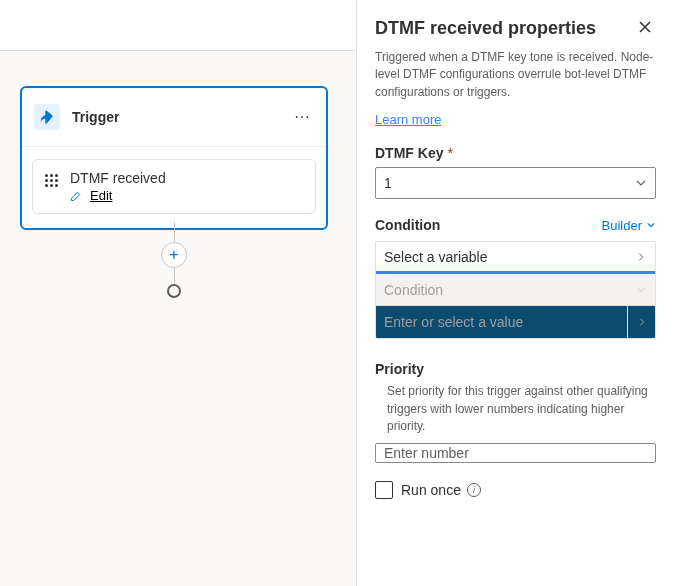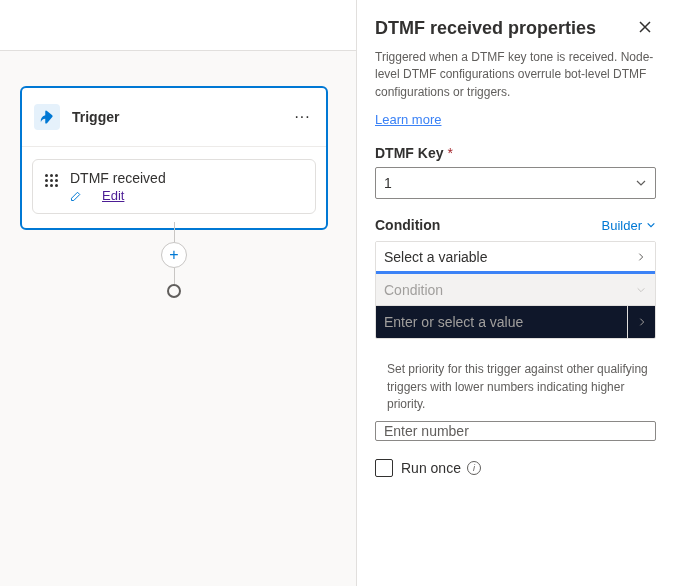--- a/index.html
+++ b/index.html
@@ -64,22 +64,22 @@
     display: grid;
     grid-template-columns: repeat(3, 3px);
     grid-template-rows: repeat(3, 3px);
     gap: 2px;
     margin-top: 4px;
   }
   .keypad-icon span { width:3px; height:3px; background:#323130; border-radius:50%; }
   .dtmf-card-body { display:flex; flex-direction:column; gap:2px; }
   .dtmf-card-title { font-weight: 400; font-size: 14px; }
   .edit-link {
-    color: #4c1d95; text-decoration: underline; font-size: 13px;
-    display: inline-flex; align-items: center; gap: 20px; cursor:pointer;
+    color: #000000; text-decoration: underline; font-size: 13px;
+    display: inline-flex; align-items: center; gap: 8px; cursor:pointer;
   }
   .edit-link svg { width:12px; height:12px; }
   .connector {
     position: absolute;
     left: 173px;
     top: 171px;
     width: 2px;
     height: 120px;
     display:flex;
     flex-direction:column;
@@ -120,21 +120,21 @@
     padding:0 8px; font-size:14px; cursor:pointer; background:#fff;
     margin-bottom:18px;
   }
   .chev { width:12px; height:12px; display:inline-flex; align-items:center; justify-content:center;}
   .section-row { display:flex; justify-content:space-between; align-items:center; margin-bottom:8px;}
   .builder-link { color:#0078d4; font-size:13px; display:inline-flex; align-items:center; gap:4px; cursor:pointer;}
   .cond-block { border:1px solid #e1dfdd; border-radius:2px; overflow:hidden; margin-bottom:22px;}
   .cond-row { height:32px; display:flex; align-items:center; justify-content:space-between; padding:0 8px; font-size:14px;}
   .cond-row.var { background:#fff; border-bottom:3px solid #3b82f6; cursor:pointer;}
   .cond-row.dis { background:#f3f2f1; color:#a19f9d; border-bottom:1px solid #e1dfdd;}
-  .cond-row.val { background:#0f172a; color:#a19f9d; }
+  .cond-row.val { background:#0c4a6e; color:#a19f9d; }
   .cond-row .chev-right { border-left:1px solid #e1dfdd; height:100%; width:28px; display:flex; align-items:center; justify-content:center; margin-right:-8px;}
   .priority-help { font-size:12px; color:#605e5c; line-height:1.45; margin:6px 0 8px 12px;}
   .text-input {
     width:100%; height:20px; border:1px solid #8a8886; border-radius:2px;
     padding:0 8px; font-size:14px; font-family:inherit; outline:none;
     margin-bottom:18px;
   }
   .text-input::placeholder { color:#605e5c; }
   .checkbox-row { display:flex; align-items:center; gap:8px; margin-bottom:18px;}
   .checkbox-box { width:18px; height:18px; border:1px solid #323130; border-radius:2px; cursor:pointer;}
@@ -245,20 +245,21 @@
       <span>Enter or select a value</span>
       <span class="chev-right">
         <svg width="10" height="10" viewBox="0 0 12 12">
             <path d="M4 2 L8 6 L4 10" fill="none" stroke="#a19f9d" stroke-width="1.2"></path>
           </svg>
       </span>
     </div>
   </div>
 
   
+  <div class="field-label">Priority</div>
   <div class="priority-help">Set priority for this trigger against other qualifying triggers with lower numbers indicating higher priority.</div>
   <input class="text-input" type="text" placeholder="Enter number" style="">
 
   
   <div class="checkbox-row">
     <div class="checkbox-box"></div>
     <div class="checkbox-label">
       <span>Run once</span>
       <span class="info-icon">i</span>
     </div>

